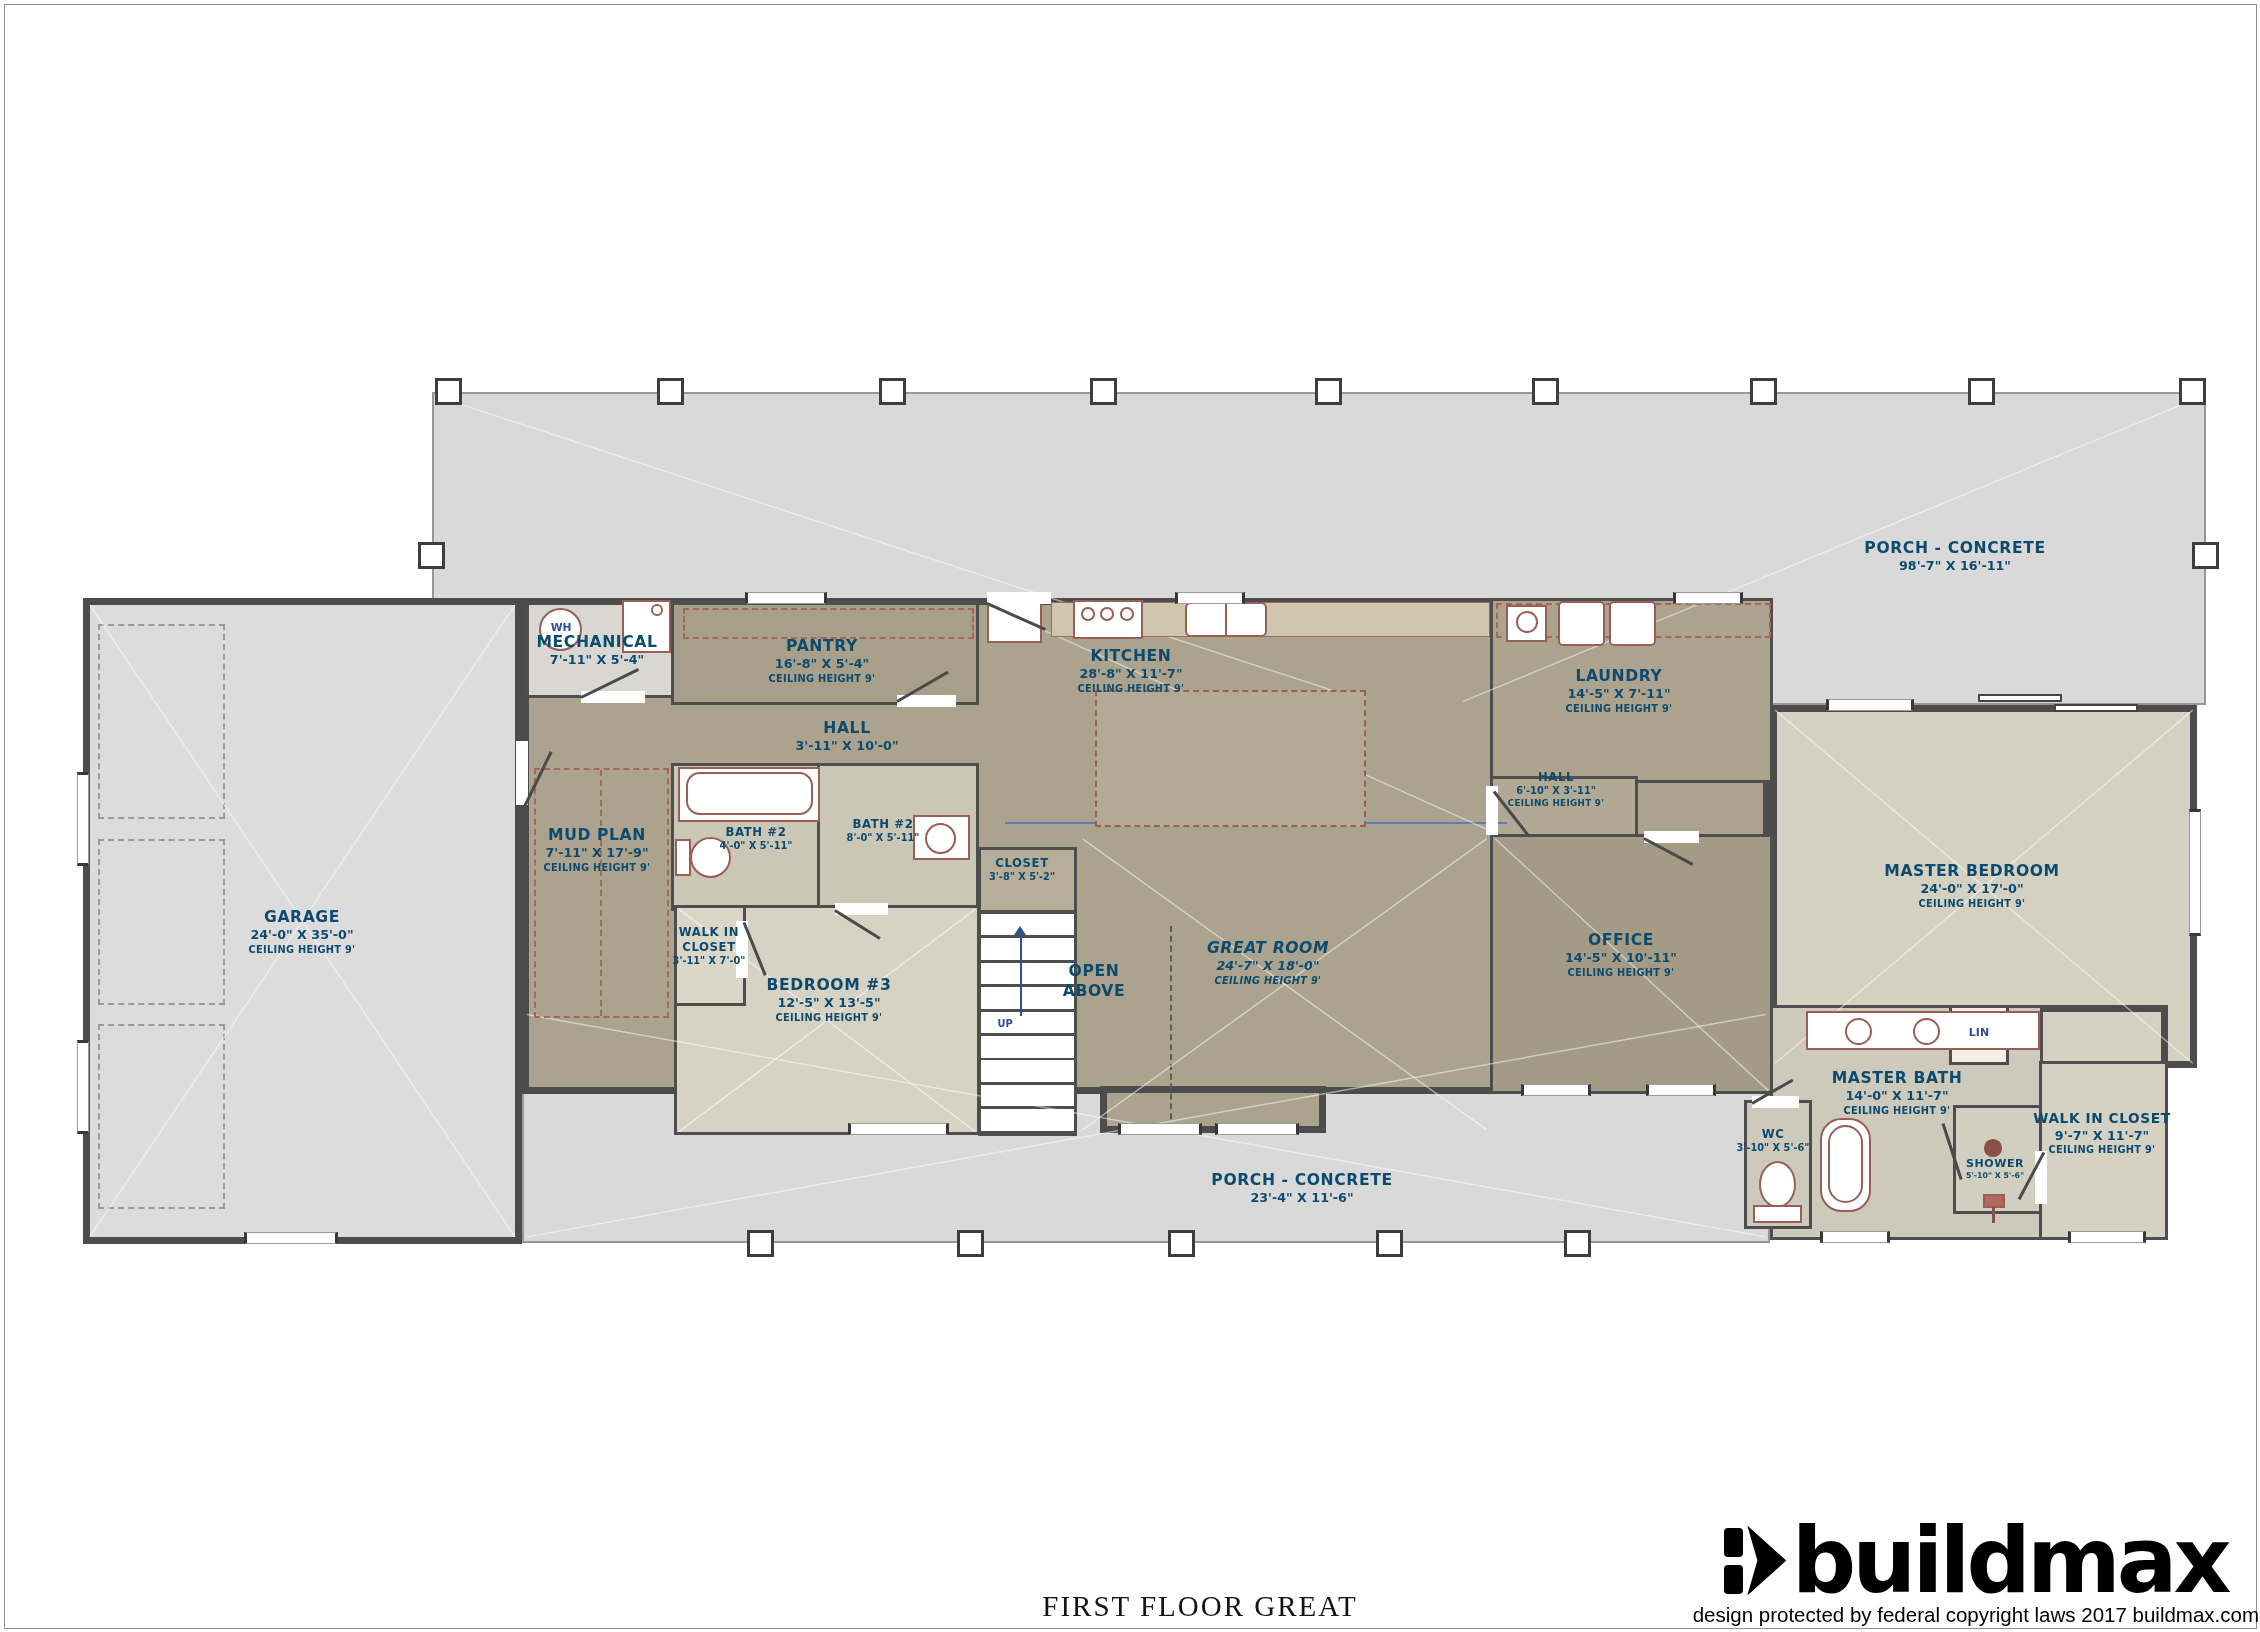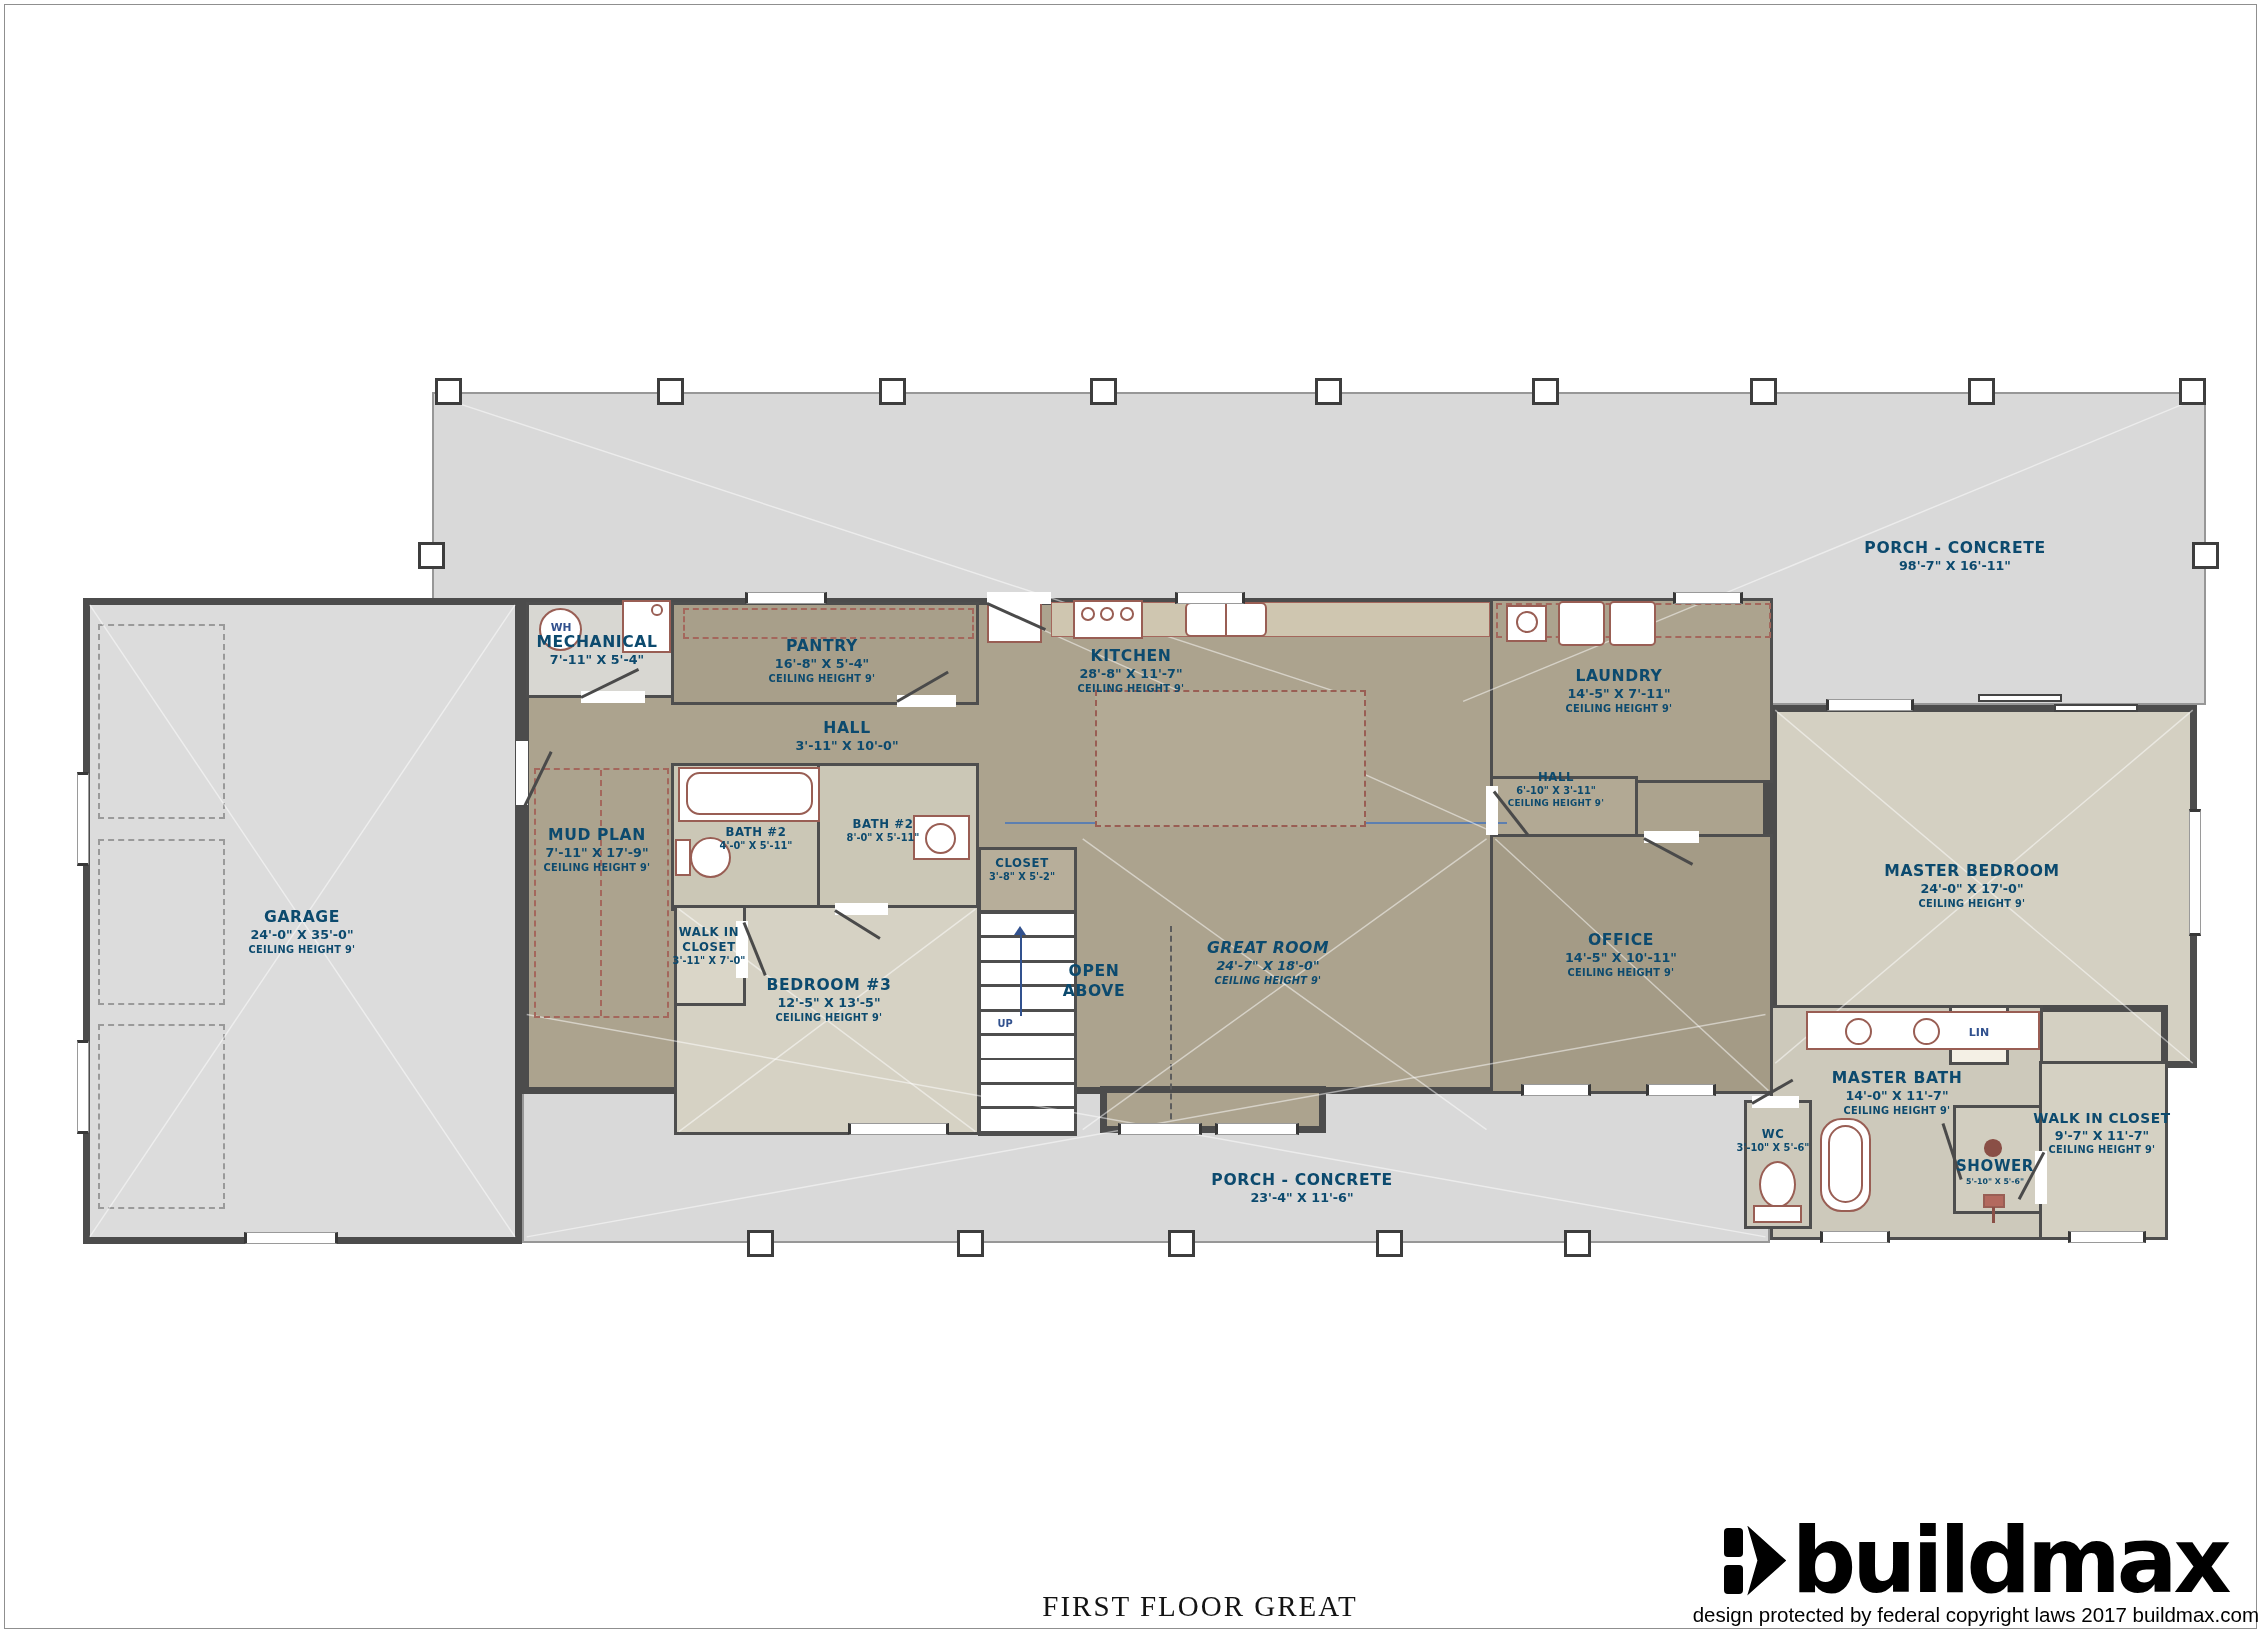--- a/index.html
+++ b/index.html
@@ -310,21 +310,21 @@
 <div class="room-label" style="left:2102px;top:1110px;">
   <div class="nm" style="font-size:13.7px;">WALK IN CLOSET</div>
     <div class="dm">9'-7" X 11'-7"</div>
     <div class="ch">CEILING HEIGHT 9'</div>
   </div>
 <div class="room-label sm" style="left:1773px;top:1127px;">
   <div class="nm">WC</div>
     <div class="dm">3'-10" X 5'-6"</div>
   </div>
 <div class="room-label sm" style="left:1995px;top:1157px;">
-  <div class="nm" style="font-size:15px;">SHOWER</div>
+  <div class="nm" style="font-size:11px;">SHOWER</div>
     <div class="dm" style="font-size:7.8px;">5'-10" X 5'-6"</div>
   </div>
 <div class="tiny" style="left:1979px;top:1026px;font-size:11px;">LIN</div>
 
 <div id="title">FIRST FLOOR GREAT</div>
 <div id="brand">
   <div class="row">
     <div class="mark">
       <div class="sq" style="top:2px;"></div>
       <div class="sq" style="bottom:2px;"></div>

